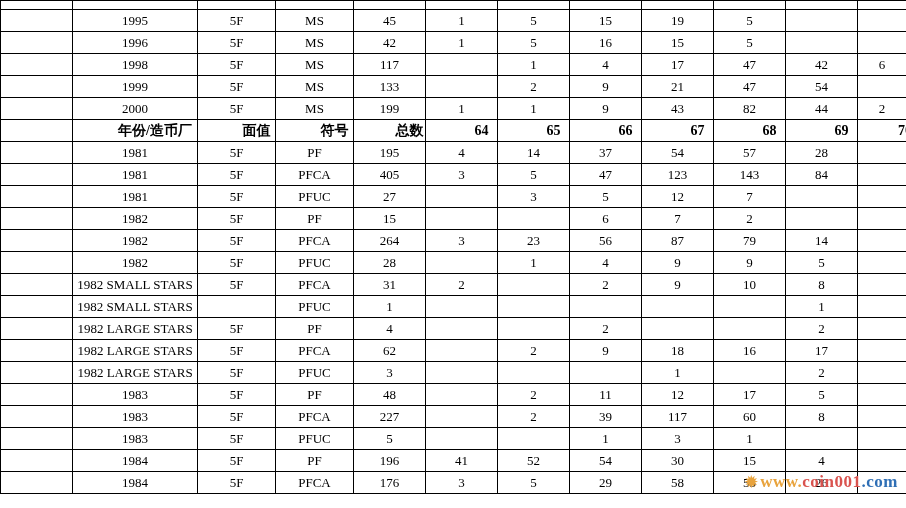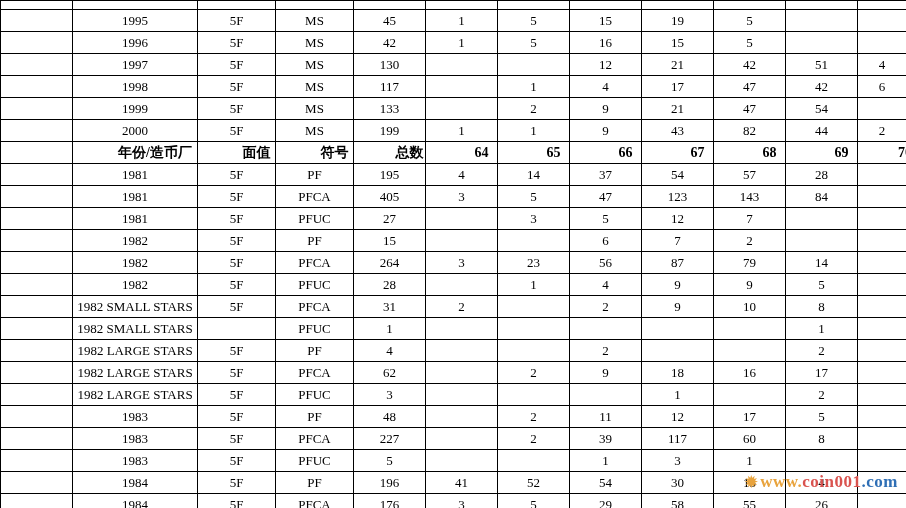--- a/index.html
+++ b/index.html
@@ -139,34 +139,20 @@
         <td>1</td>
         <td>5</td>
         <td>16</td>
         <td>15</td>
         <td>5</td>
         <td></td>
         <td></td>
       </tr>
       <tr>
         <td></td>
-        <td>1997</td>
-        <td>5F</td>
-        <td>MS</td>
-        <td>130</td>
-        <td></td>
-        <td></td>
-        <td>12</td>
-        <td>21</td>
-        <td>42</td>
-        <td>51</td>
-        <td>4</td>
-      </tr>
-      <tr>
-        <td></td>
         <td>1998</td>
         <td>5F</td>
         <td>MS</td>
         <td>117</td>
         <td></td>
         <td>1</td>
         <td>4</td>
         <td>17</td>
         <td>47</td>
         <td>42</td>

